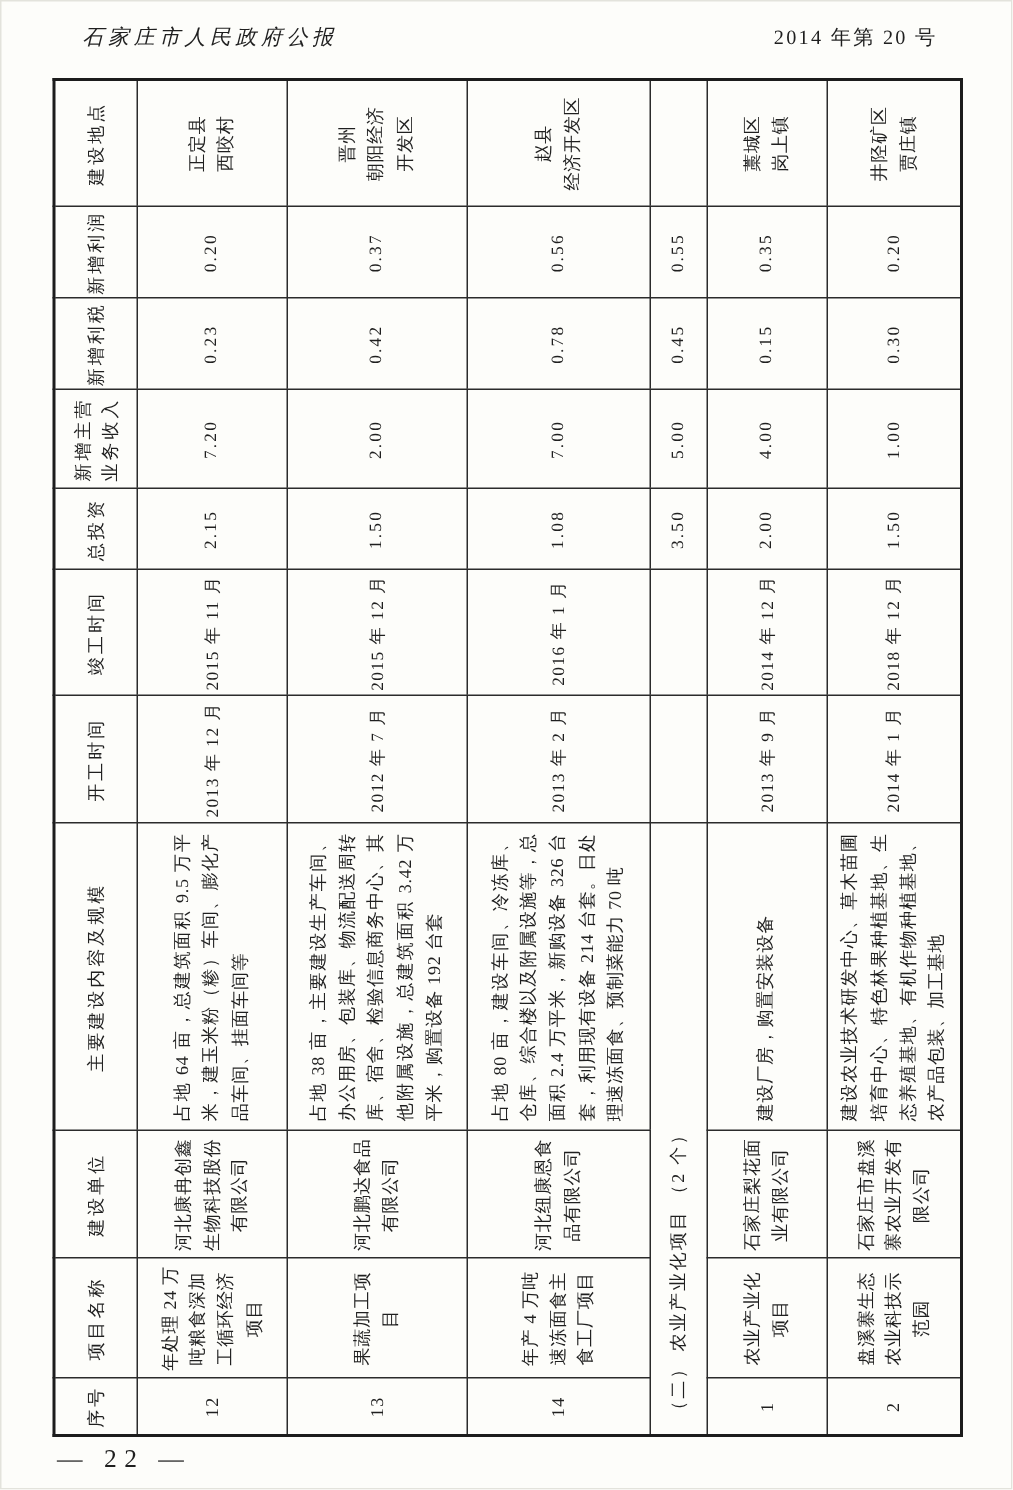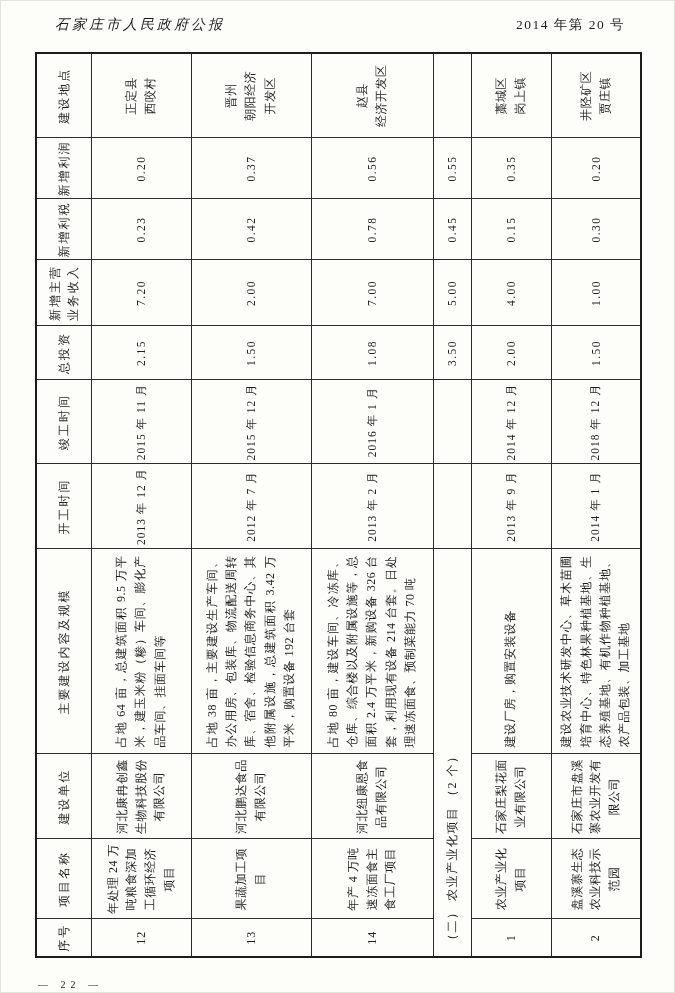--- a/index.html
+++ b/index.html
@@ -69,21 +69,21 @@
   }
   .c-date { text-align:center; font-size:11.5px; letter-spacing:1px; white-space:nowrap; }
   .c-num  { text-align:center; font-size:11.5px; letter-spacing:1.5px; }
   .c-loc  { text-align:center; font-size:12px; line-height:1.6; white-space:pre-line; letter-spacing:0.5px; }
   .section-cell {
     text-align:left; padding-left:10px;
     font-size:12px; letter-spacing:1.5px;
   }
   .footer {
     position:absolute; left:38px; top:963px;
-    font-size:10px; letter-spacing:5px;margin-top:16px;
+    font-size:17px; letter-spacing:5px;
   }
 </style>
 </head>
 <body>
 
 <div class="page-edge"></div>
 
 <div class="masthead">
   <span class="mast-left">石家庄市人民政府公报</span>
   <span class="mast-right">2014 年第 20 号</span>

